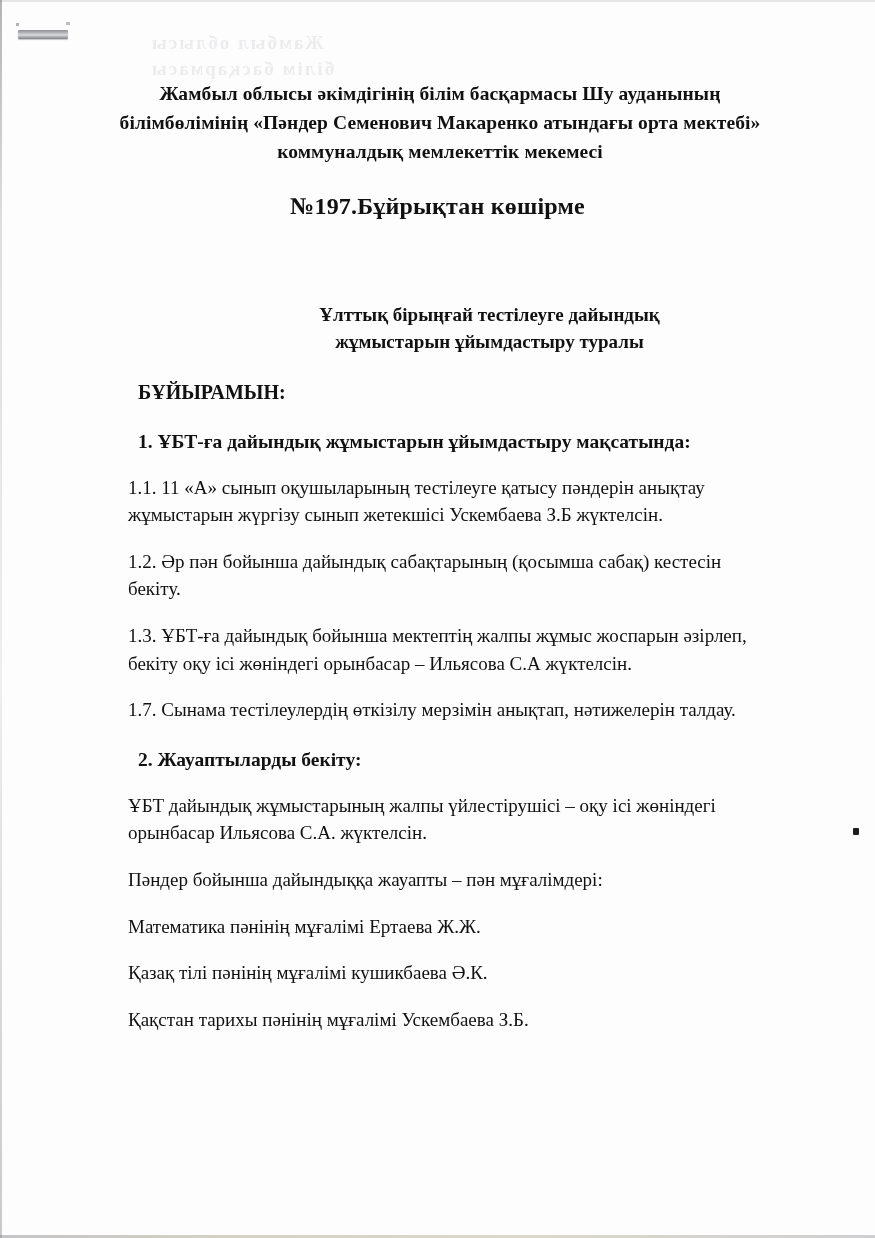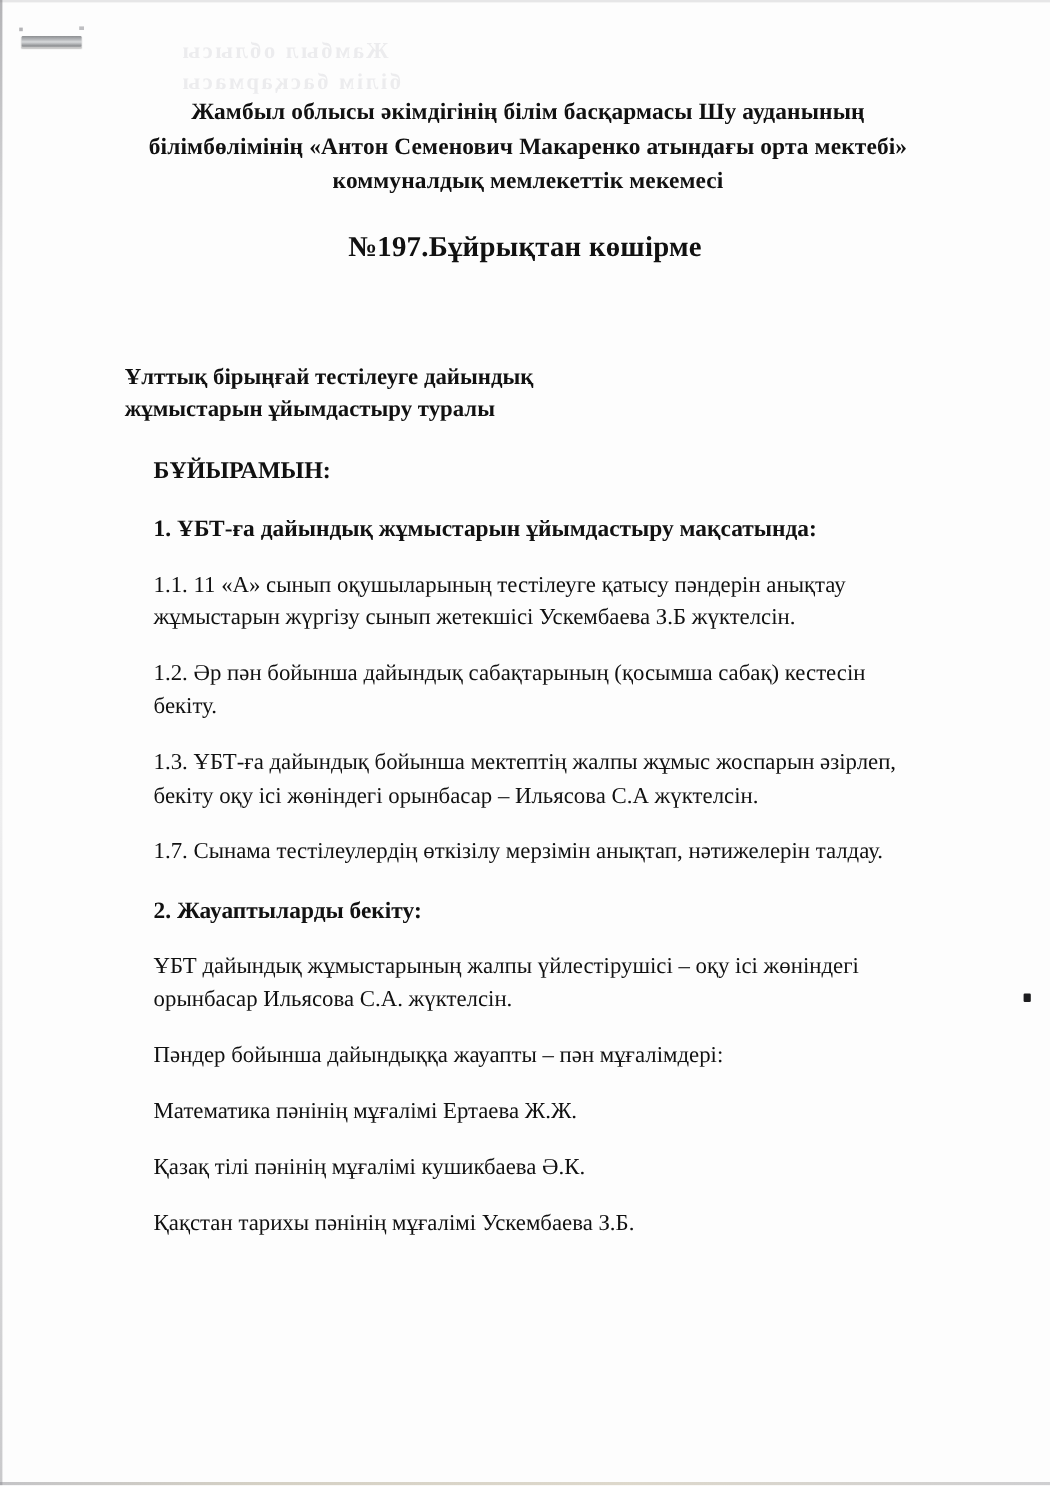--- a/index.html
+++ b/index.html
@@ -145,38 +145,39 @@
   }
   .place-date .city   { display: block; padding-left: 8px; }
   .place-date .date   { display: block; }
 
   .subject {
     margin: 82px 0 0 0;
     padding-left: 104px;
     font-weight: bold;
     font-size: 19px;
     line-height: 1.42;
+    text-align: center;
   }
   .subject span { display: block; }
 
   .para {
     margin: 0;
     padding: 0 112px 0 128px;
     font-size: 19px;
     line-height: 1.45;
     text-align: left;
   }
   .para.lead {
     margin-top: 18px;
     text-indent: 52px;
   }
   .para.spaced { margin-top: 19px; }
 
   .heading {
-    margin: 22px 0 0 0;
+    margin: 22px 0 0 10px;
     padding: 0 112px 0 128px;
     font-weight: bold;
     font-size: 19.5px;
     line-height: 1.4;
   }
   .heading.big { font-size: 20px; }
 </style>
 </head>
 <body>
 
@@ -191,21 +192,21 @@
   <div class="staple-fleck-b"></div>
   <div class="speck-right"></div>
 
   <div class="showthrough st1">Жамбыл облысы</div>
   <div class="showthrough st2">білім басқармасы</div>
 
   <div class="doc-body">
 
     <div class="title-block">
       <span class="title-line">Жамбыл облысы әкімдігінің білім басқармасы Шу ауданының</span>
-      <span class="title-line">білімбөлімінің  «Антон Семенович Макаренко атындағы орта мектебі»</span>
+      <span class="title-line">білімбөлімінің  «Пәндер Семенович Макаренко атындағы орта мектебі»</span>
       <span class="title-line">коммуналдық мемлекеттік мекемесі</span>
     </div>
 
     <div class="order-no">№197.Бұйрықтан көшірме</div>
 
 
     <div class="subject">
       <span>Ұлттық бірыңғай тестілеуге дайындық</span>
       <span>жұмыстарын ұйымдастыру туралы</span>
     </div>

